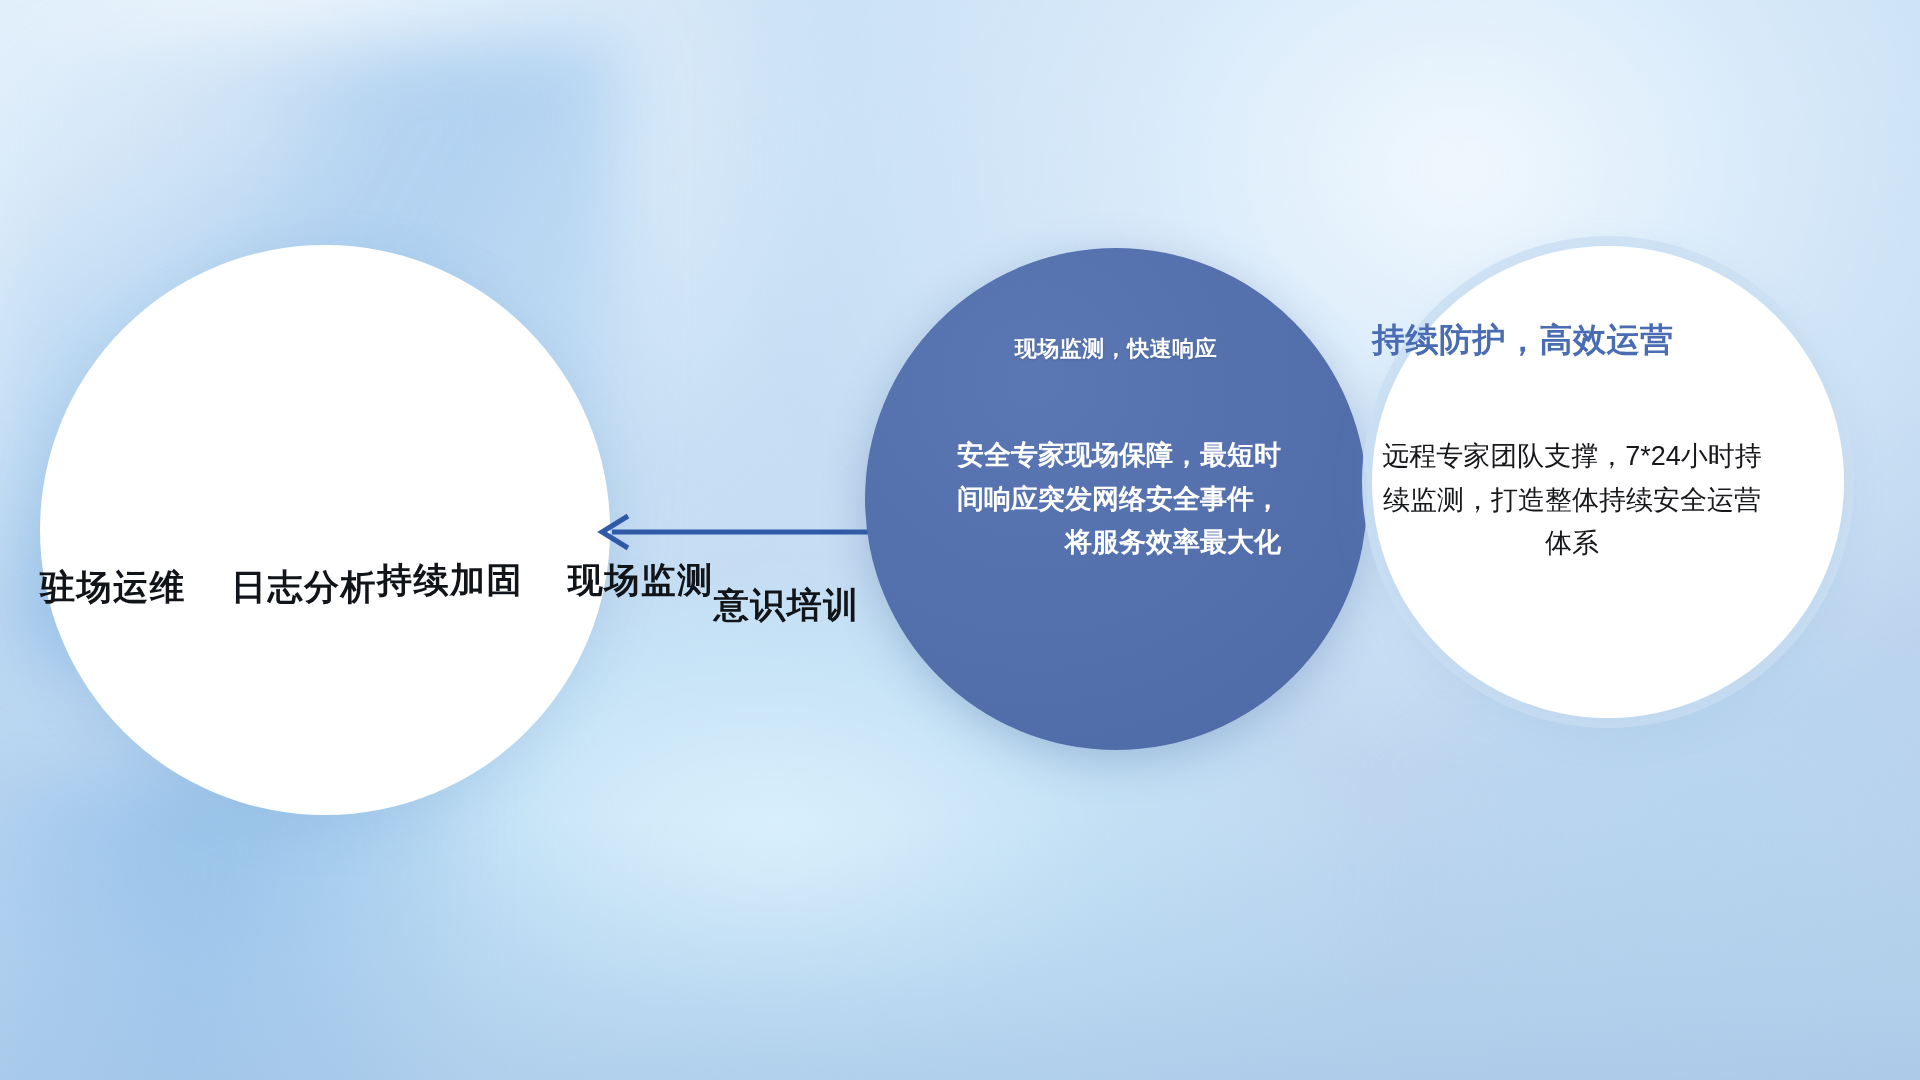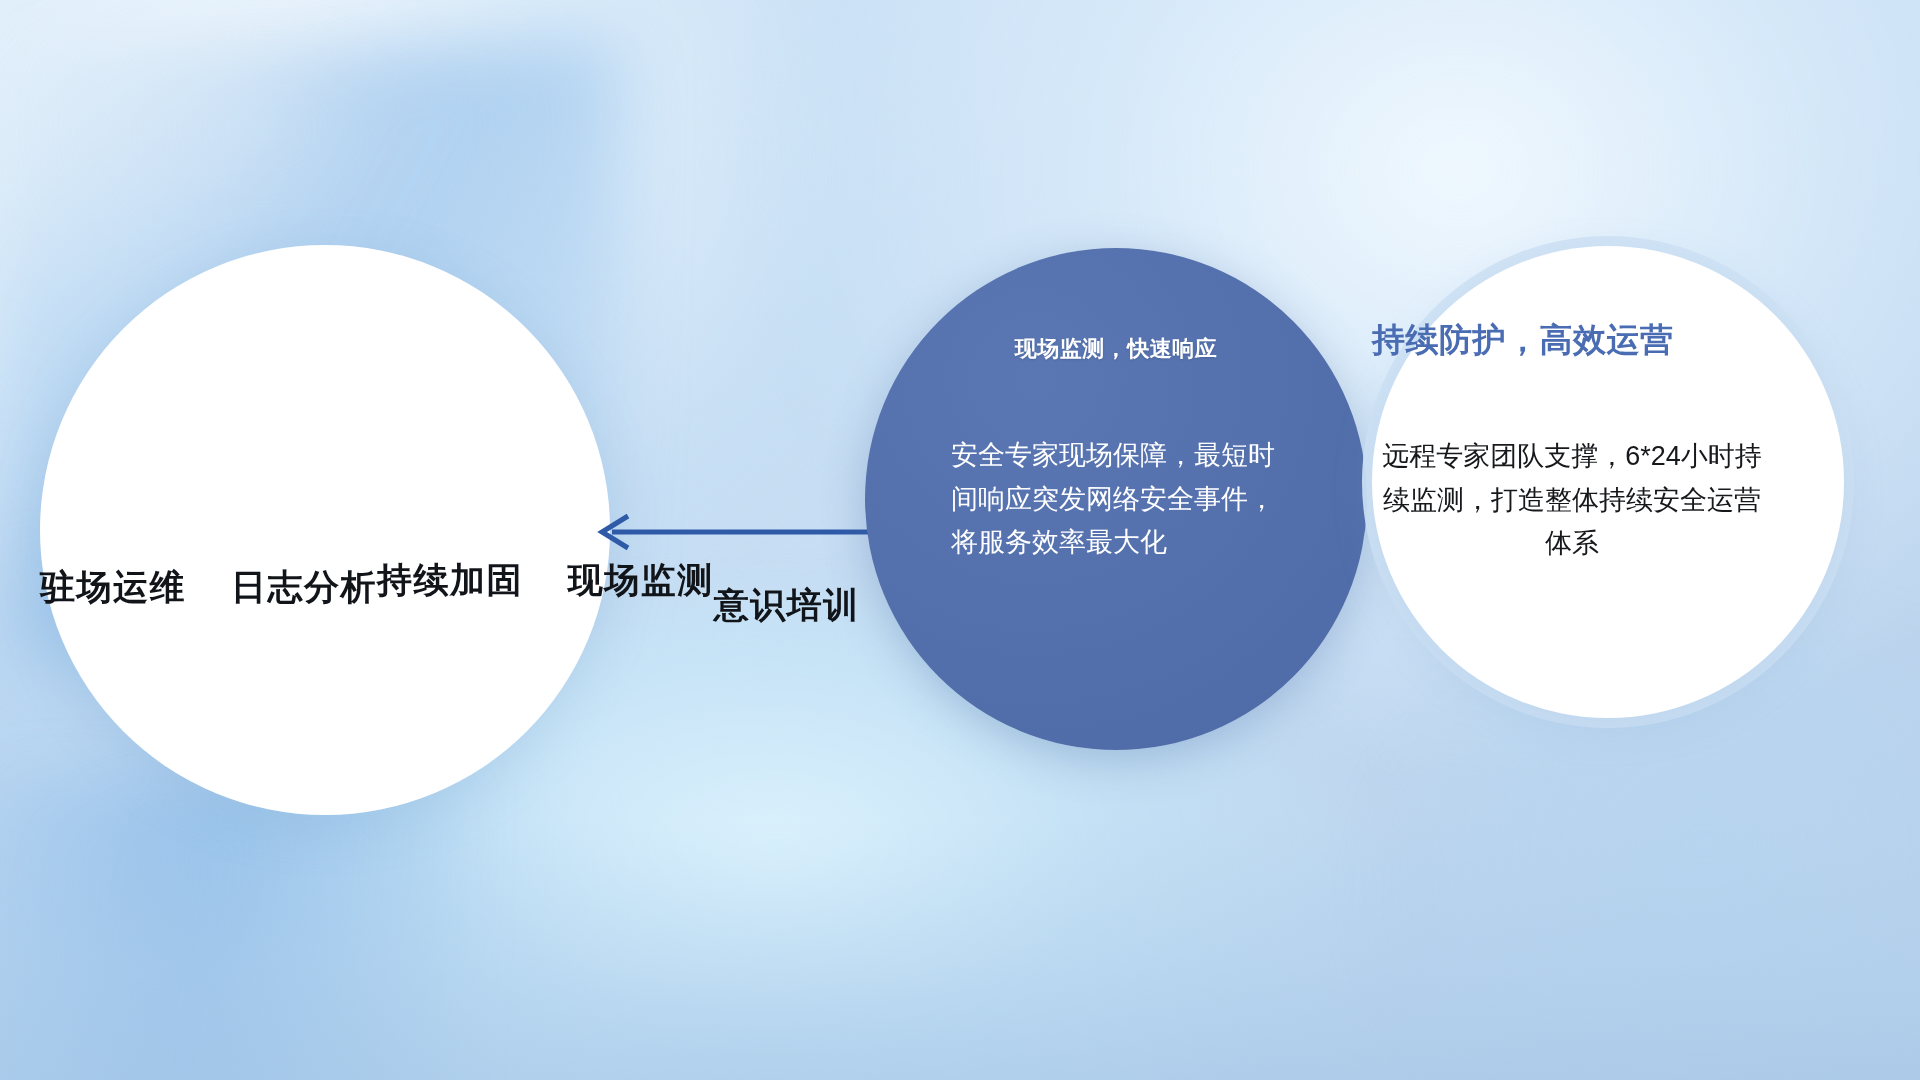--- a/index.html
+++ b/index.html
@@ -182,22 +182,23 @@
     font-size: 22px;
     letter-spacing: 0.5px;
     white-space: nowrap;
     text-shadow: 0 1px 2px rgba(40,66,112,0.30);
   }
   #mid-body {
     margin-top: 70px;
     color: #ffffff;
     font-size: 27px;
     line-height: 1.62;
-    text-align: left;
+    text-align: right;
     width: 330px;
+    font-weight: bold;
   }
 
   #right-halo {
     left: 1362px; top: 236px;
     width: 492px; height: 492px;
     background: radial-gradient(circle at 46% 34%,
         rgba(213,230,247,0.95) 0%,
         rgba(206,226,245,0.95) 70%,
         rgba(200,222,243,0.9) 100%);
     z-index: 5;
@@ -275,17 +276,17 @@
     <div id="mid-inner">
       <div id="mid-title">现场监测，快速响应</div>
       <div id="mid-body">安全专家现场保障，最短时间响应突发网络安全事件，将服务效率最大化</div>
     </div>
   </div>
 
   <div class="circle" id="right-halo"></div>
   <div class="circle" id="right-circle">
     <div id="right-inner">
       <div id="right-title">持续防护，高效运营</div>
-      <div id="right-body">远程专家团队支撑，6*24小时持续监测，打造整体持续安全运营体系</div>
+      <div id="right-body">远程专家团队支撑，7*24小时持续监测，打造整体持续安全运营体系</div>
     </div>
   </div>
 
 </div>
 
 </body></html>

